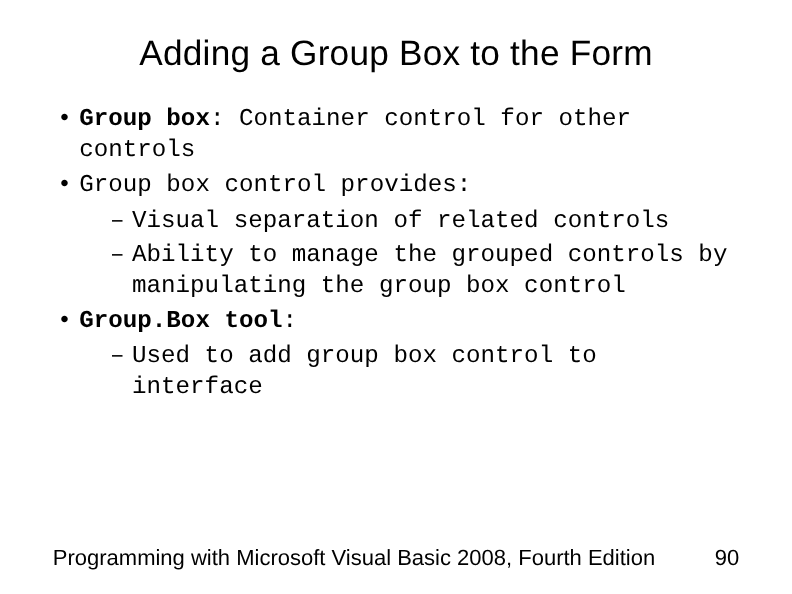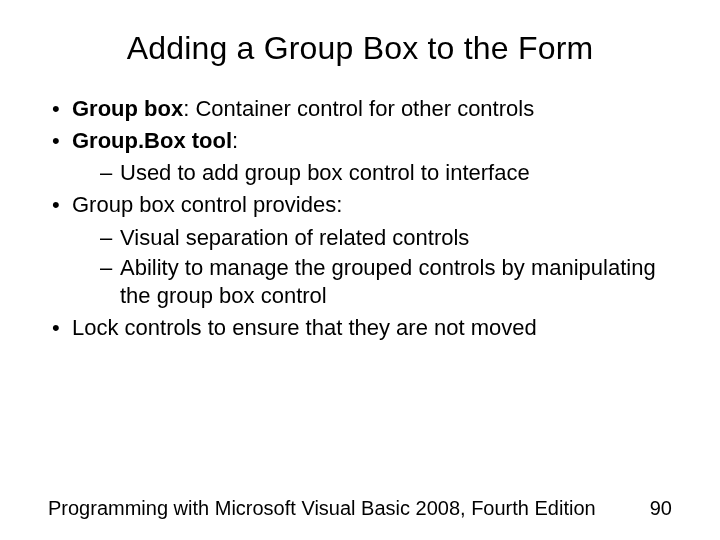--- a/index.html
+++ b/index.html
@@ -1,19 +1,19 @@
 <!DOCTYPE html>
 <html><head>
 <meta charset="utf-8">
 <style>
   * { margin: 0; padding: 0; box-sizing: border-box; }
   html, body { width: 720px; height: 540px; background: #fff; font-family: Arial, Helvetica, sans-serif; color: #000; }
   .slide { width: 720px; height: 540px; position: relative; padding: 30px 48px 0 48px; }
   .title { font-size: 32px; font-weight: 400; text-align: center; margin-bottom: 28px; letter-spacing: 0.2px; }
-  .body { font-size: 22px; line-height: 1.28; }
+  .body { font-size: 22px; line-height: 1.28; font-family: Liberation Mono, monospace; }
   ul.lvl1 { list-style: none; padding-left: 0; }
   ul.lvl1 > li { position: relative; padding-left: 24px; margin-bottom: 4px; }
   ul.lvl1 > li::before { content: "•"; position: absolute; left: 4px; top: 0; font-size: 22px; }
   ul.lvl2 { list-style: none; padding-left: 28px; margin-top: 4px; margin-bottom: 4px; }
   ul.lvl2 > li { position: relative; padding-left: 20px; margin-bottom: 2px; }
   ul.lvl2 > li::before { content: "–"; position: absolute; left: 0; top: 0; font-size: 22px; }
   .bold { font-weight: 700; }
   .footer { position: absolute; bottom: 20px; left: 48px; right: 48px; font-size: 20px; display: flex; justify-content: space-between; }
 </style>
 </head>
@@ -23,35 +23,34 @@
   <h1 class="title">Adding a Group Box to the Form</h1>
 
   <div class="body">
     <ul class="lvl1">
 
       <li>
         <span class="bold">Group box</span><span>: Container control for other controls</span>
       </li>
 
       <li>
-        <span class="bold">Group.Box tool</span><span>:</span>
-        <ul class="lvl2">
-          <li>Used to add group box control to interface</li>
-        </ul>
-      </li>
-
-      <li>
         <span>Group box control provides:</span>
         <ul class="lvl2">
           <li>Visual separation of related controls</li>
           <li>Ability to manage the grouped controls by manipulating the group box control</li>
         </ul>
       </li>
 
-      <li>Lock controls to ensure that they are not moved</li>
+      <li>
+        <span class="bold">Group.Box tool</span><span>:</span>
+        <ul class="lvl2">
+          <li>Used to add group box control to interface</li>
+        </ul>
+      </li>
+
 
 
     </ul>
   </div>
 
   <div class="footer">
     <span>Programming with Microsoft Visual Basic 2008, Fourth Edition</span>
     <span>90</span>
   </div>
 </div>

